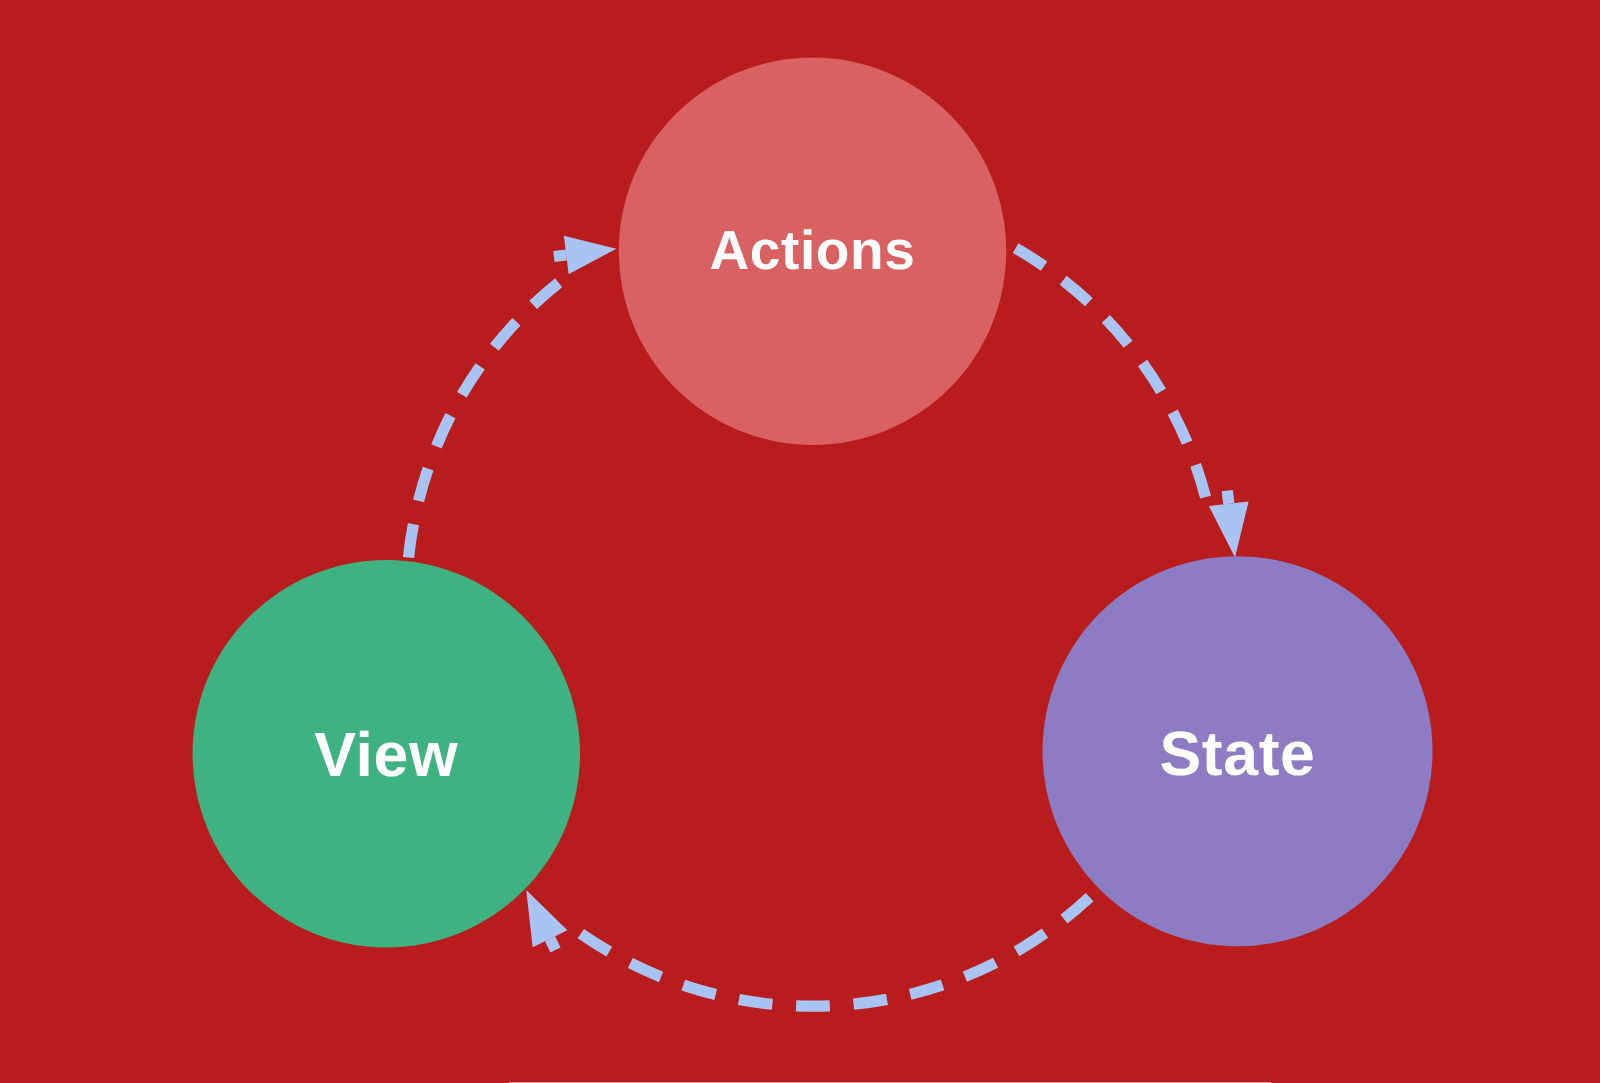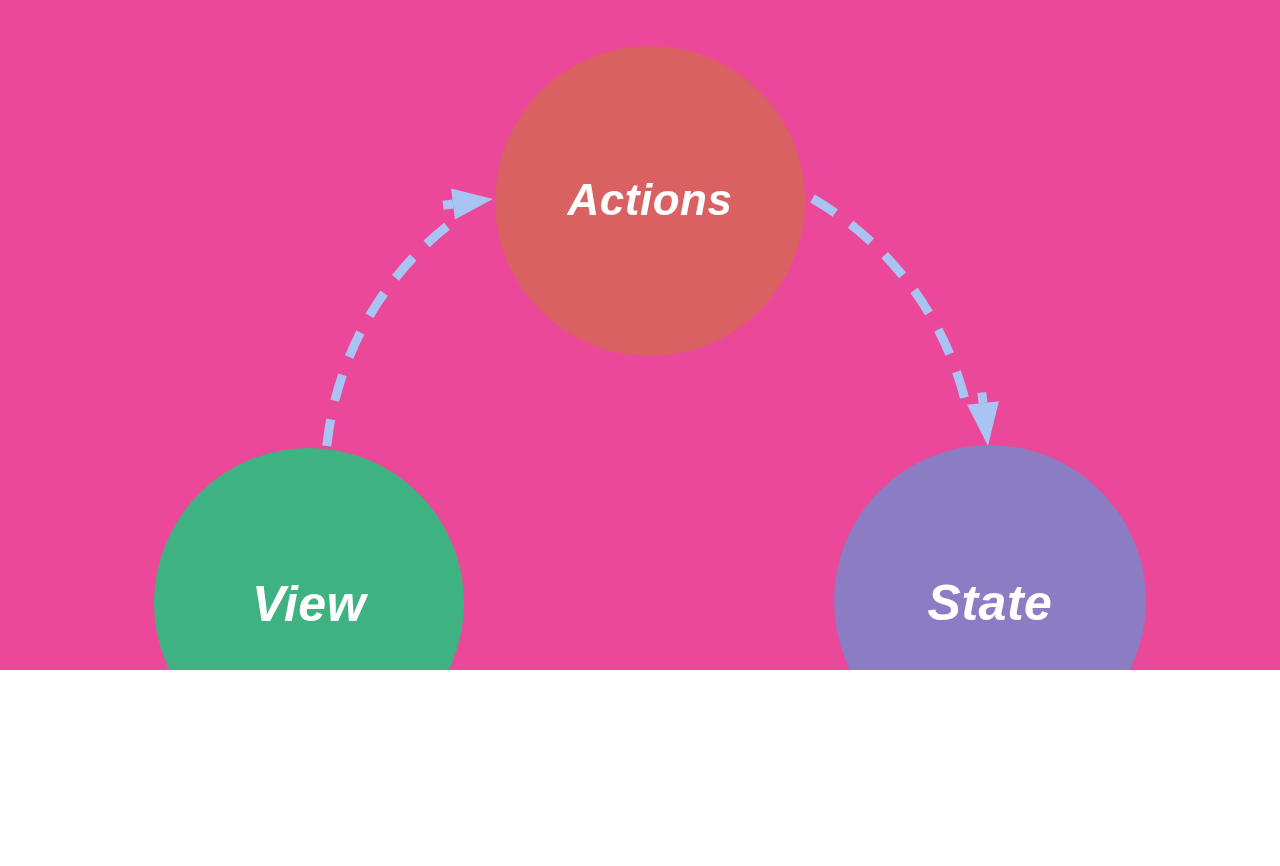--- a/index.html
+++ b/index.html
@@ -3,24 +3,23 @@
 <meta charset="utf-8">
 <style>
   html, body {
     margin: 0;
     padding: 0;
     background: #ffffff;
   }
   .stage {
     position: relative;
     width: 1280px;
-    height: 670px;
-    background: #ec4899;
+    height: 866px;
+    background: #b91c1c;
     overflow: hidden;
-    font-style: italic;
   }
   svg { display: block; }
   .dash {
     fill: none;
     stroke-width: 9;
     stroke-dasharray: 27 19;
     stroke-linecap: butt;
   }
   .stub {
     stroke-width: 9;

